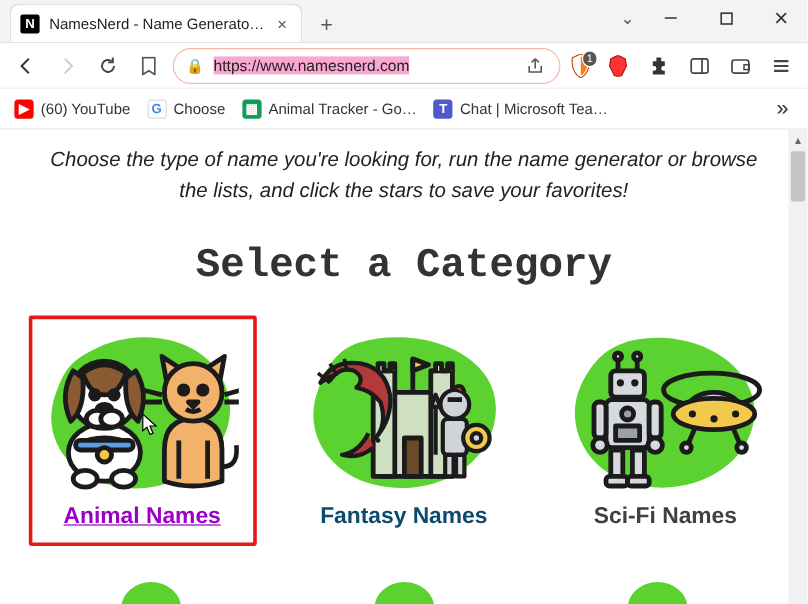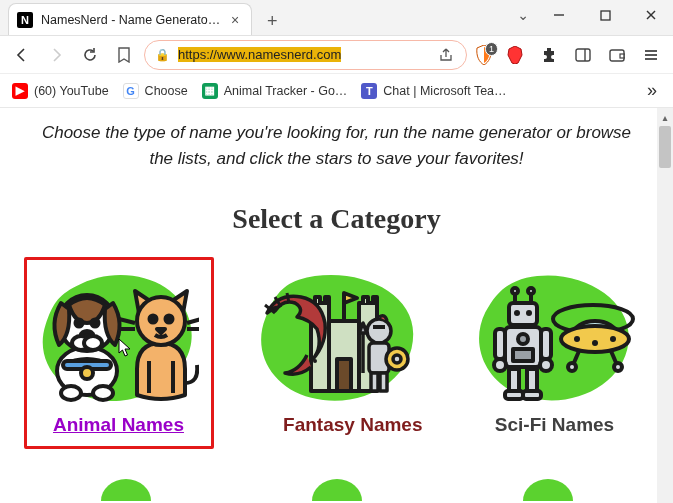--- a/index.html
+++ b/index.html
@@ -16,49 +16,49 @@
   .winbtn { width:44px; height:30px; display:flex; align-items:center; justify-content:center; color:#333; font-size:13px;}
   .winbtn svg { stroke:#333; }
   .chev { width:28px; height:30px; display:flex; align-items:center; justify-content:center; font-size:14px; color:#555; align-self:flex-start;}
   
   .toolbar { height:38px; display:flex; align-items:center; gap:6px; padding:0 8px; background:#fff; border-bottom:1px solid #eee;}
   .tbtn { width:28px; height:28px; display:flex; align-items:center; justify-content:center; color:#555; border-radius:4px;}
   .tbtn.disabled { color:#bbb; }
   .urlbar { flex:1; height:30px; border:1.5px solid #f7b9a8; border-radius:15px; display:flex; align-items:center; padding:0 8px 0 10px; gap:8px; font-size:13px; background:#fff;}
   .lock { font-size:12px; color:#666; }
   .url { flex:1; }
-  .url .sel { background:#eab308; }
+  .url .sel { background:#f9a8d4; }
   .shield { position:relative; width:22px; height:22px; display:flex; align-items:center; justify-content:center;}
   .shield svg { fill:#ff6a00; }
   .badge { position:absolute; top:-2px; right:-3px; background:#555; color:#fff; border-radius:7px; font-size:9px; padding:0 3px; line-height:12px; border:1px solid #fff;}
   .brave svg { fill:#f33; }
   
   .bookmarks { height:34px; display:flex; align-items:center; gap:14px; padding:0 12px; border-bottom:1px solid #e8e8e8; font-size:12.5px; background:#fff; white-space:nowrap;}
   .bm { display:flex; align-items:center; gap:6px; color:#333; cursor:pointer;}
   .bmicon { width:16px; height:16px; display:flex; align-items:center; justify-content:center; border-radius:3px; font-size:11px; font-weight:700; color:#fff;}
   .yt { background:#f00;}
   .gg { background:#fff; border:1px solid #ddd; color:#4285F4;}
   .gs { background:#0f9d58;}
   .ms { background:#5059C9;}
   .bmspacer { flex:1; }
   .chev2 { font-size:18px; color:#333; padding:0 4px;}
   
   .page { position:relative; padding:8px 20px 30px 20px; }
   .intro { text-align:center; font-size:17px; line-height:1.55; color:#222; margin:4px 10px 24px;font-style:italic;}
-  .heading { text-align:center; font-family: Liberation Serif, serif; font-weight:700; font-size:28px; color:#333; margin:30px 0 22px;}
+  .heading { text-align:center; font-family: Liberation Mono, monospace; font-weight:700; font-size:34px; color:#333; margin:30px 0 22px;}
   .grid { display:flex; justify-content:center; gap:28px; flex-wrap:wrap; }
   .card { width:190px; text-align:center; padding:8px 6px 10px; border:3px solid transparent; border-radius:2px; cursor:pointer;}
   .card.selected { border-color:#e31919; }
   .thumb { width:170px; height:140px; margin:0 auto 6px; position:relative; display:flex; align-items:center; justify-content:center;}
   .blob { position:absolute; inset:4px; z-index:0; }
   .blob path { fill:#5bd22f; }
   .thumb svg.art { position:relative; z-index:1; }
   .catlabel { font-weight:800; font-size:19px; }
   .l-animal { color:#9a00c9; text-decoration:underline; }
-  .l-fantasy { color:#7f1d1d;text-align:right; }
+  .l-fantasy { color:#0c4a6e; }
   .l-scifi { color:#404040; }
   .partial { height:22px; margin-top:30px; display:flex; justify-content:space-around;}
   .partial span { width:50px; height:22px; background:#5bd22f; border-radius:50% 50% 0 0 / 100% 100% 0 0; }
   
   .vscroll { position:absolute; right:0; top:0; width:16px; height:100%; background:#f1f1f1; }
   .vscroll .up, .vscroll .down { height:18px; display:flex; align-items:center; justify-content:center; font-size:10px; color:#666;}
   .vscroll .thumb2 { position:absolute; top:18px; left:2px; width:12px; height:42px; background:#c4c4c4; border-radius:2px;}
   .cursor { position:absolute; width:14px; height:20px; z-index:20;}
 </style>
 </head>

